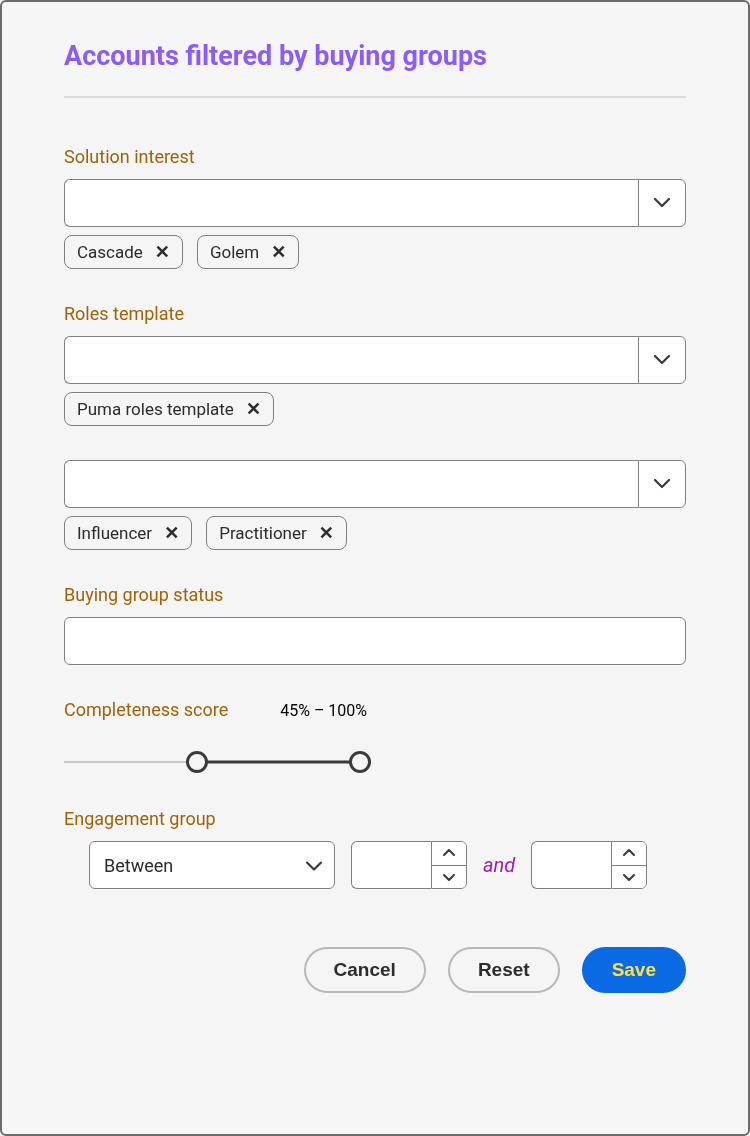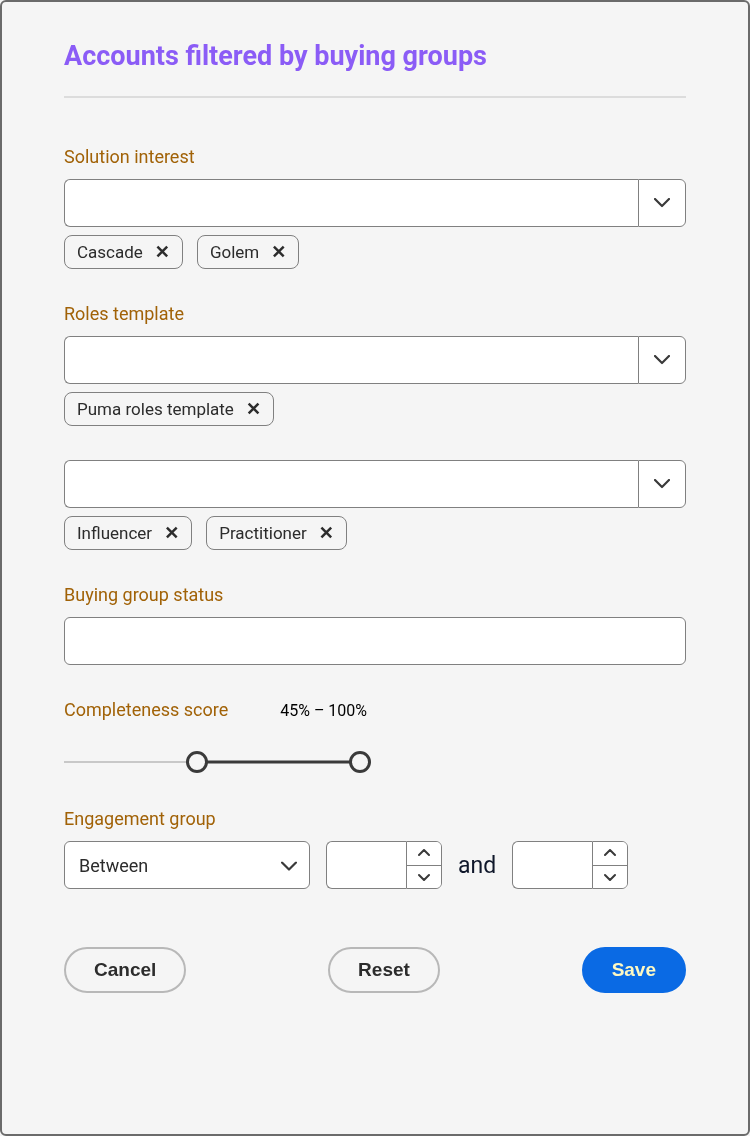--- a/index.html
+++ b/index.html
@@ -128,20 +128,21 @@
   width: 246px;
   height: 48px;
   border: 1.5px solid #808080;
   border-radius: 6px;
   background: #fff;
   display: flex;
   align-items: center;
   padding: 0 14px;
   font-size: 18px;
   cursor: pointer;
+  margin-left: 25px;
 }
 .select-box .chev {
   position: absolute;
   right: 12px;
   top: 50%;
   transform: translateY(-50%);
 }
 .numfield {
   display: flex;
   height: 48px;
@@ -167,42 +168,42 @@
   flex: 1;
   border: none;
   background: #fff;
   cursor: pointer;
   display: flex;
   align-items: center;
   justify-content: center;
   padding: 0;
 }
 .stepper button:first-child { border-bottom: 1.5px solid #808080; }
-.and-text { font-size: 23px; color: #0f172a; }
+.and-text { font-size: 20px; color: #a21caf; font-style: italic; }
 .footer {
   display: flex;
-  justify-content: space-between;
+  justify-content: flex-end;
   gap: 22px;
   margin-top: 58px;
 }
 .btn {
   height: 46px;
   padding: 0 28px;
   border-radius: 23px;
   font-size: 19px;
   font-weight: 600;
   cursor: pointer;
   border: 2px solid #b8b8b8;
   background: #f5f5f5;
   color: #2c2c2c;
 }
 .btn-primary {
   background: #0a6ae4;
   border-color: #0a6ae4;
-  color: #fef9c3;
+  color: #fde047;
 }
 </style>
 </head>
 <body>
 
 <h1 class="title">Accounts filtered by buying groups</h1>
 <hr class="divider">
 
 <div class="field">
   <label class="field-label">Solution interest</label>

